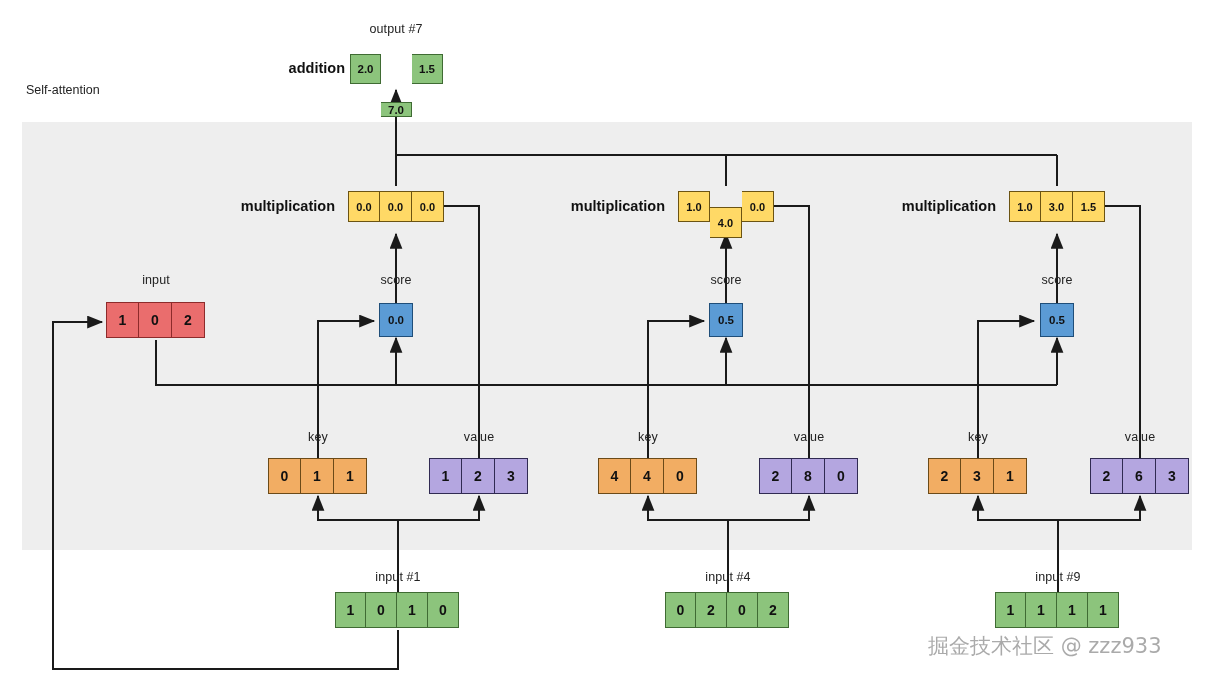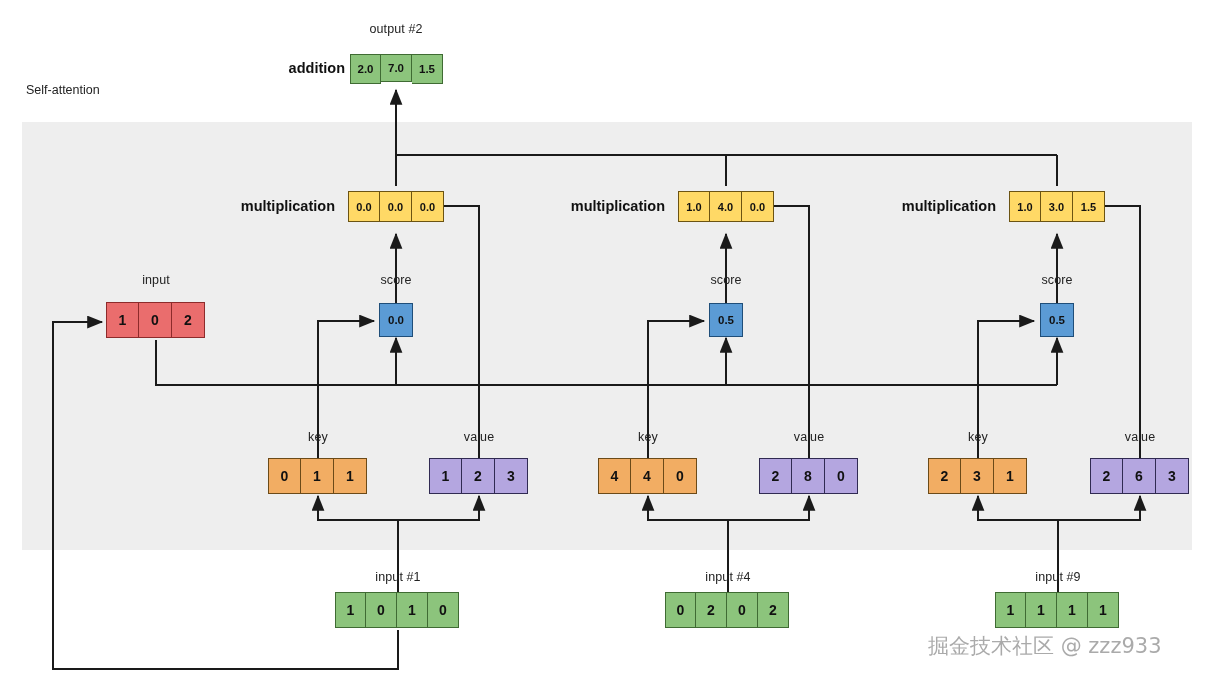--- a/index.html
+++ b/index.html
@@ -72,24 +72,24 @@
       <path d="M728,592 L728,520 L648,520 L648,496" marker-end="url(#ah)"></path>
       <path d="M728,520 L809,520 L809,496" marker-end="url(#ah)"></path>
       <path d="M1058,592 L1058,520 L978,520 L978,496" marker-end="url(#ah)"></path>
       <path d="M1058,520 L1140,520 L1140,496" marker-end="url(#ah)"></path>
 
       <path d="M398,630 L398,669 L53,669 L53,322 L102,322" marker-end="url(#ah)"></path>
     </g>
   </svg>
 
   <div class="bold-lab" style="left:200px;top:60px;width:145px;">addition</div>
-  <div class="cap" style="left:336px;top:22px;width:120px;">output #2</div>
+  <div class="cap" style="left:336px;top:22px;width:120px;">output #7</div>
   <div class="vec green small" style="left:350px;top:54px;">
     <div class="cell" style="width:31px;height:30px;">2.0</div>
-    <div class="cell" style="width:31px;height:28px;">7.0</div>
+    <div class="cell" style="width:31px;height:15px;margin-top:48px;">7.0</div>
     <div class="cell" style="width:31px;height:30px;">1.5</div>
   </div>
 
   <div class="cap" style="left:106px;top:273px;width:100px;">input</div>
   <div class="vec red" style="left:106px;top:302px;">
     <div class="cell" style="width:33px;height:36px;">1</div>
     <div class="cell" style="width:33px;height:36px;">0</div>
     <div class="cell" style="width:33px;height:36px;">2</div>
   </div>
 
@@ -119,21 +119,21 @@
   <div class="vec green" style="left:335px;top:592px;">
     <div class="cell" style="width:31px;height:36px;">1</div>
     <div class="cell" style="width:31px;height:36px;">0</div>
     <div class="cell" style="width:31px;height:36px;">1</div>
     <div class="cell" style="width:31px;height:36px;">0</div>
   </div>
 
   <div class="bold-lab" style="left:510px;top:198px;width:155px;">multiplication</div>
   <div class="vec yellow" style="left:678px;top:191px;">
     <div class="cell" style="width:32px;height:31px;">1.0</div>
-    <div class="cell" style="width:32px;height:31px;">4.0</div>
+    <div class="cell" style="width:32px;height:31px;margin-top:16px;">4.0</div>
     <div class="cell" style="width:32px;height:31px;">0.0</div>
   </div>
   <div class="cap" style="left:686px;top:273px;width:80px;">score</div>
   <div class="vec blue" style="left:709px;top:303px;">
     <div class="cell" style="width:34px;height:34px;">0.5</div>
   </div>
   <div class="cap" style="left:608px;top:430px;width:80px;">key</div>
   <div class="vec orange" style="left:598px;top:458px;">
     <div class="cell" style="width:33px;height:36px;">4</div>
     <div class="cell" style="width:33px;height:36px;">4</div>

